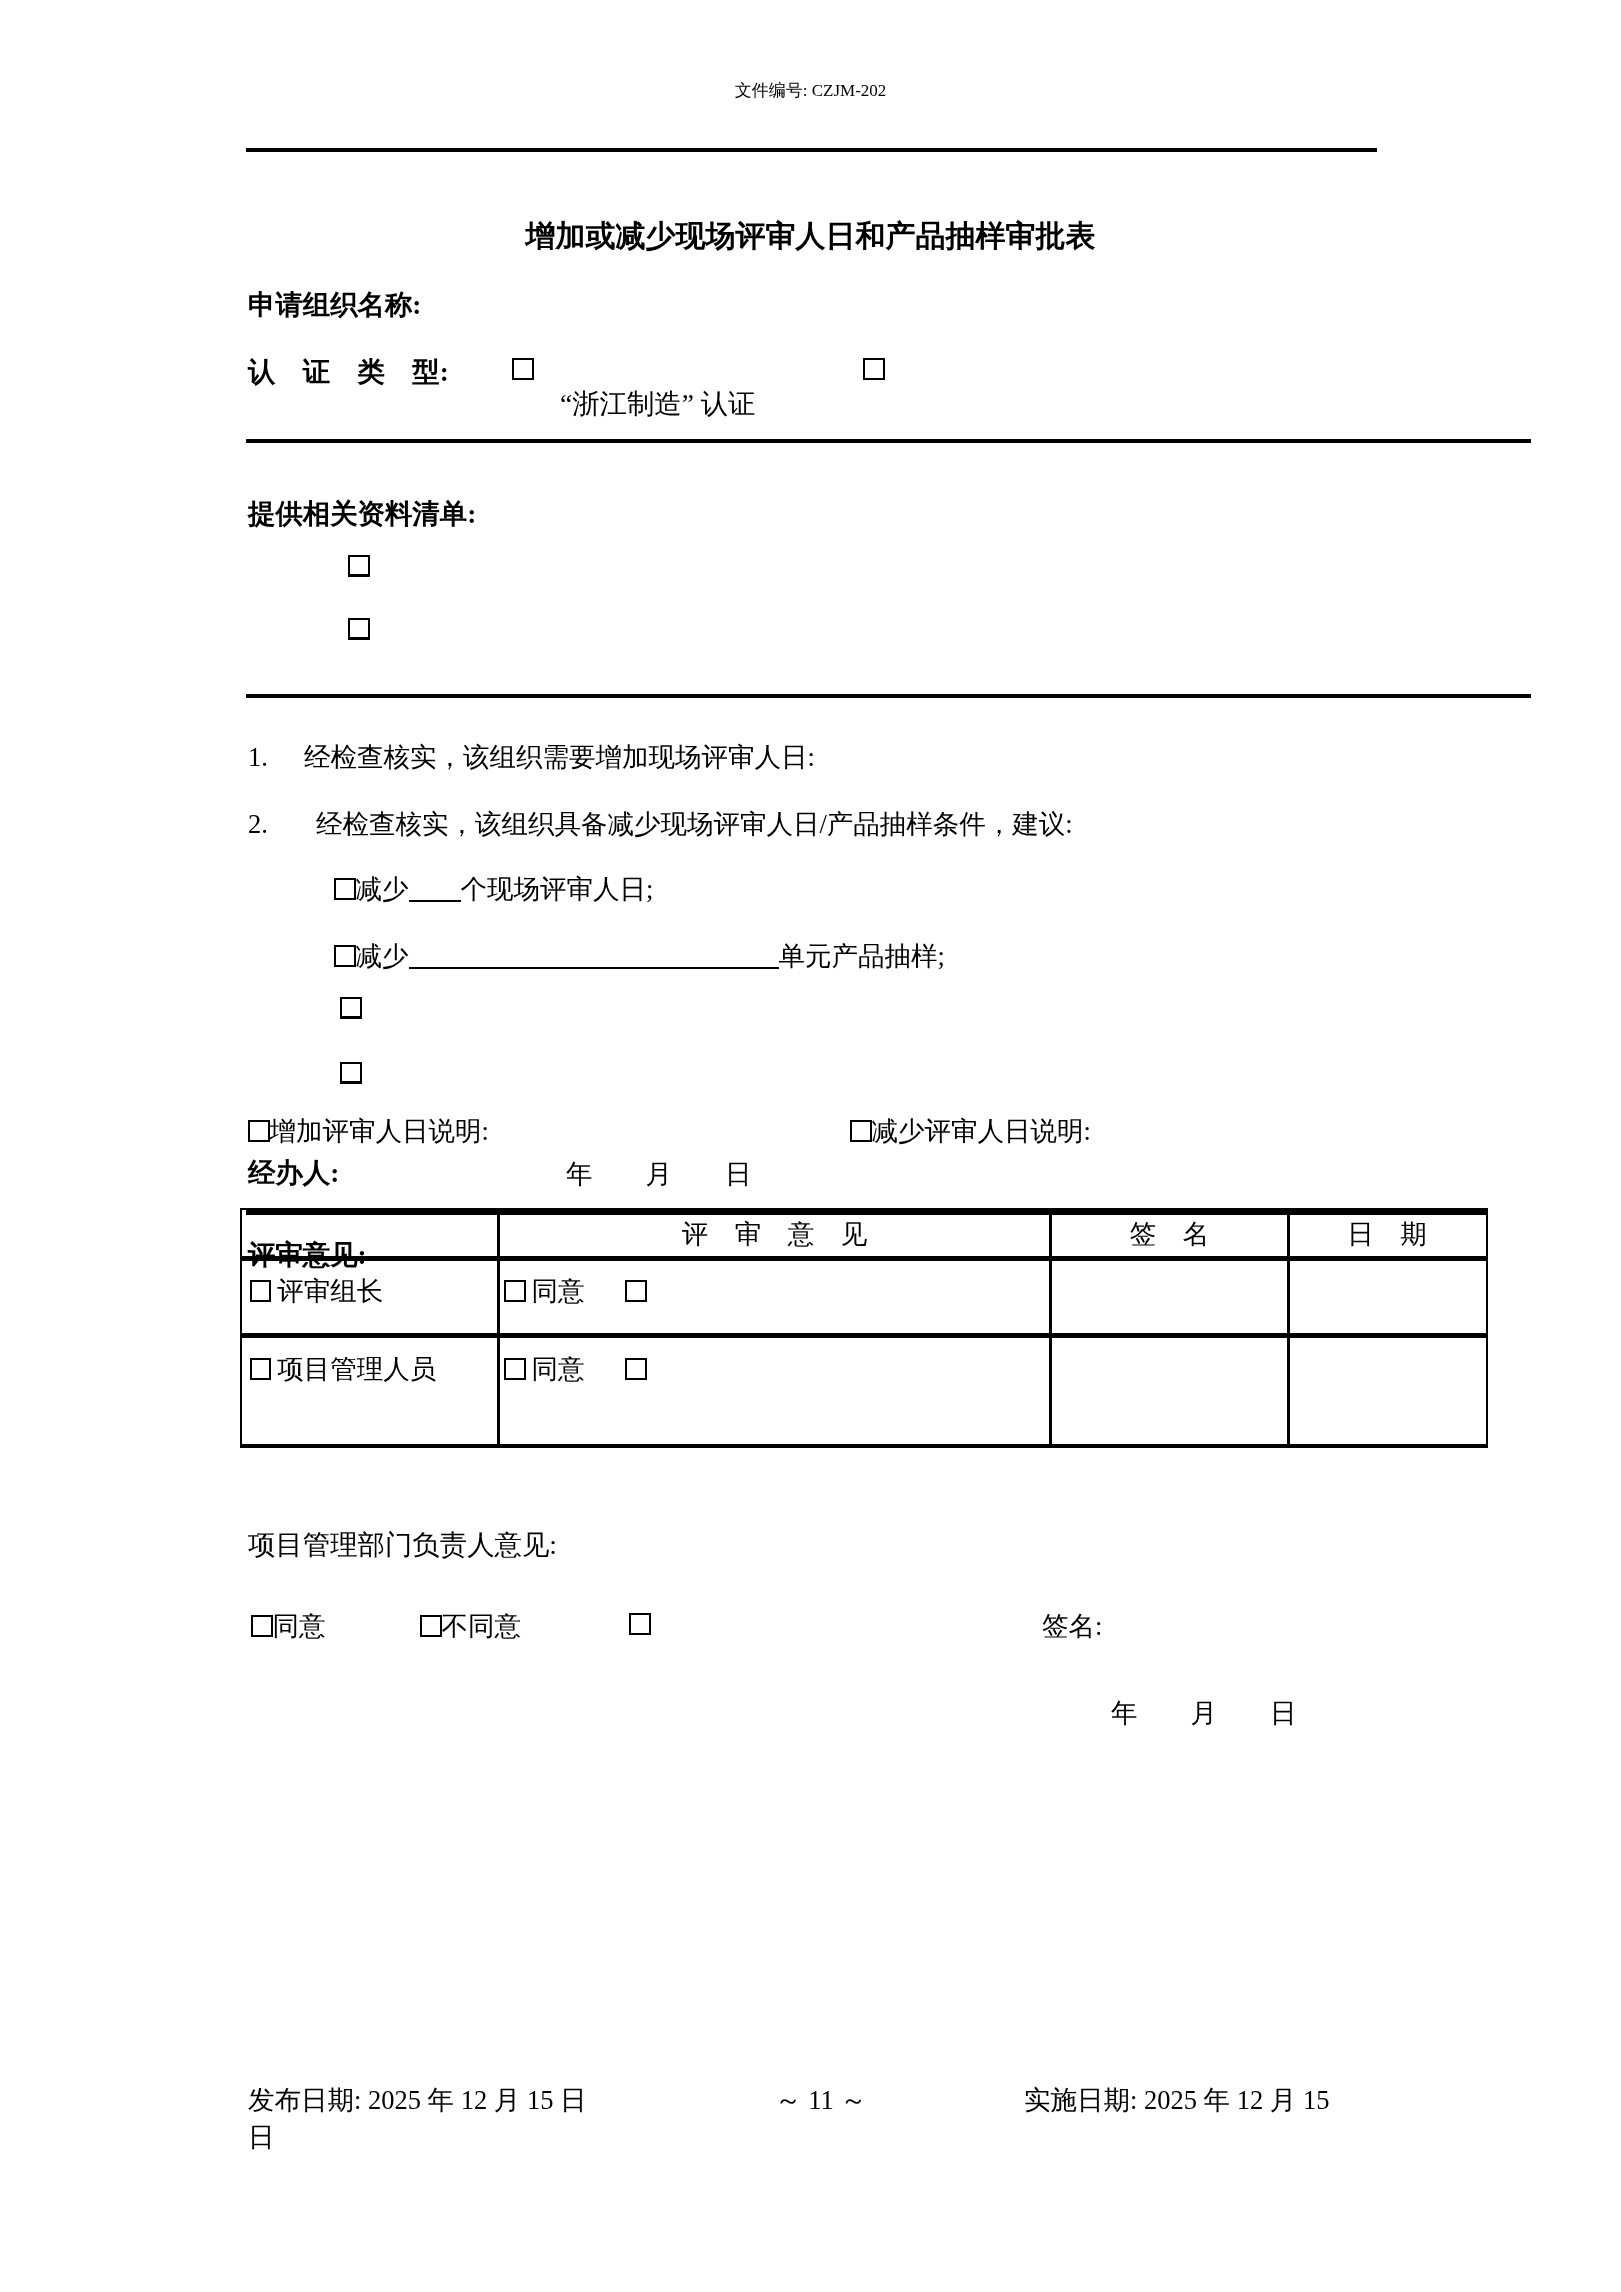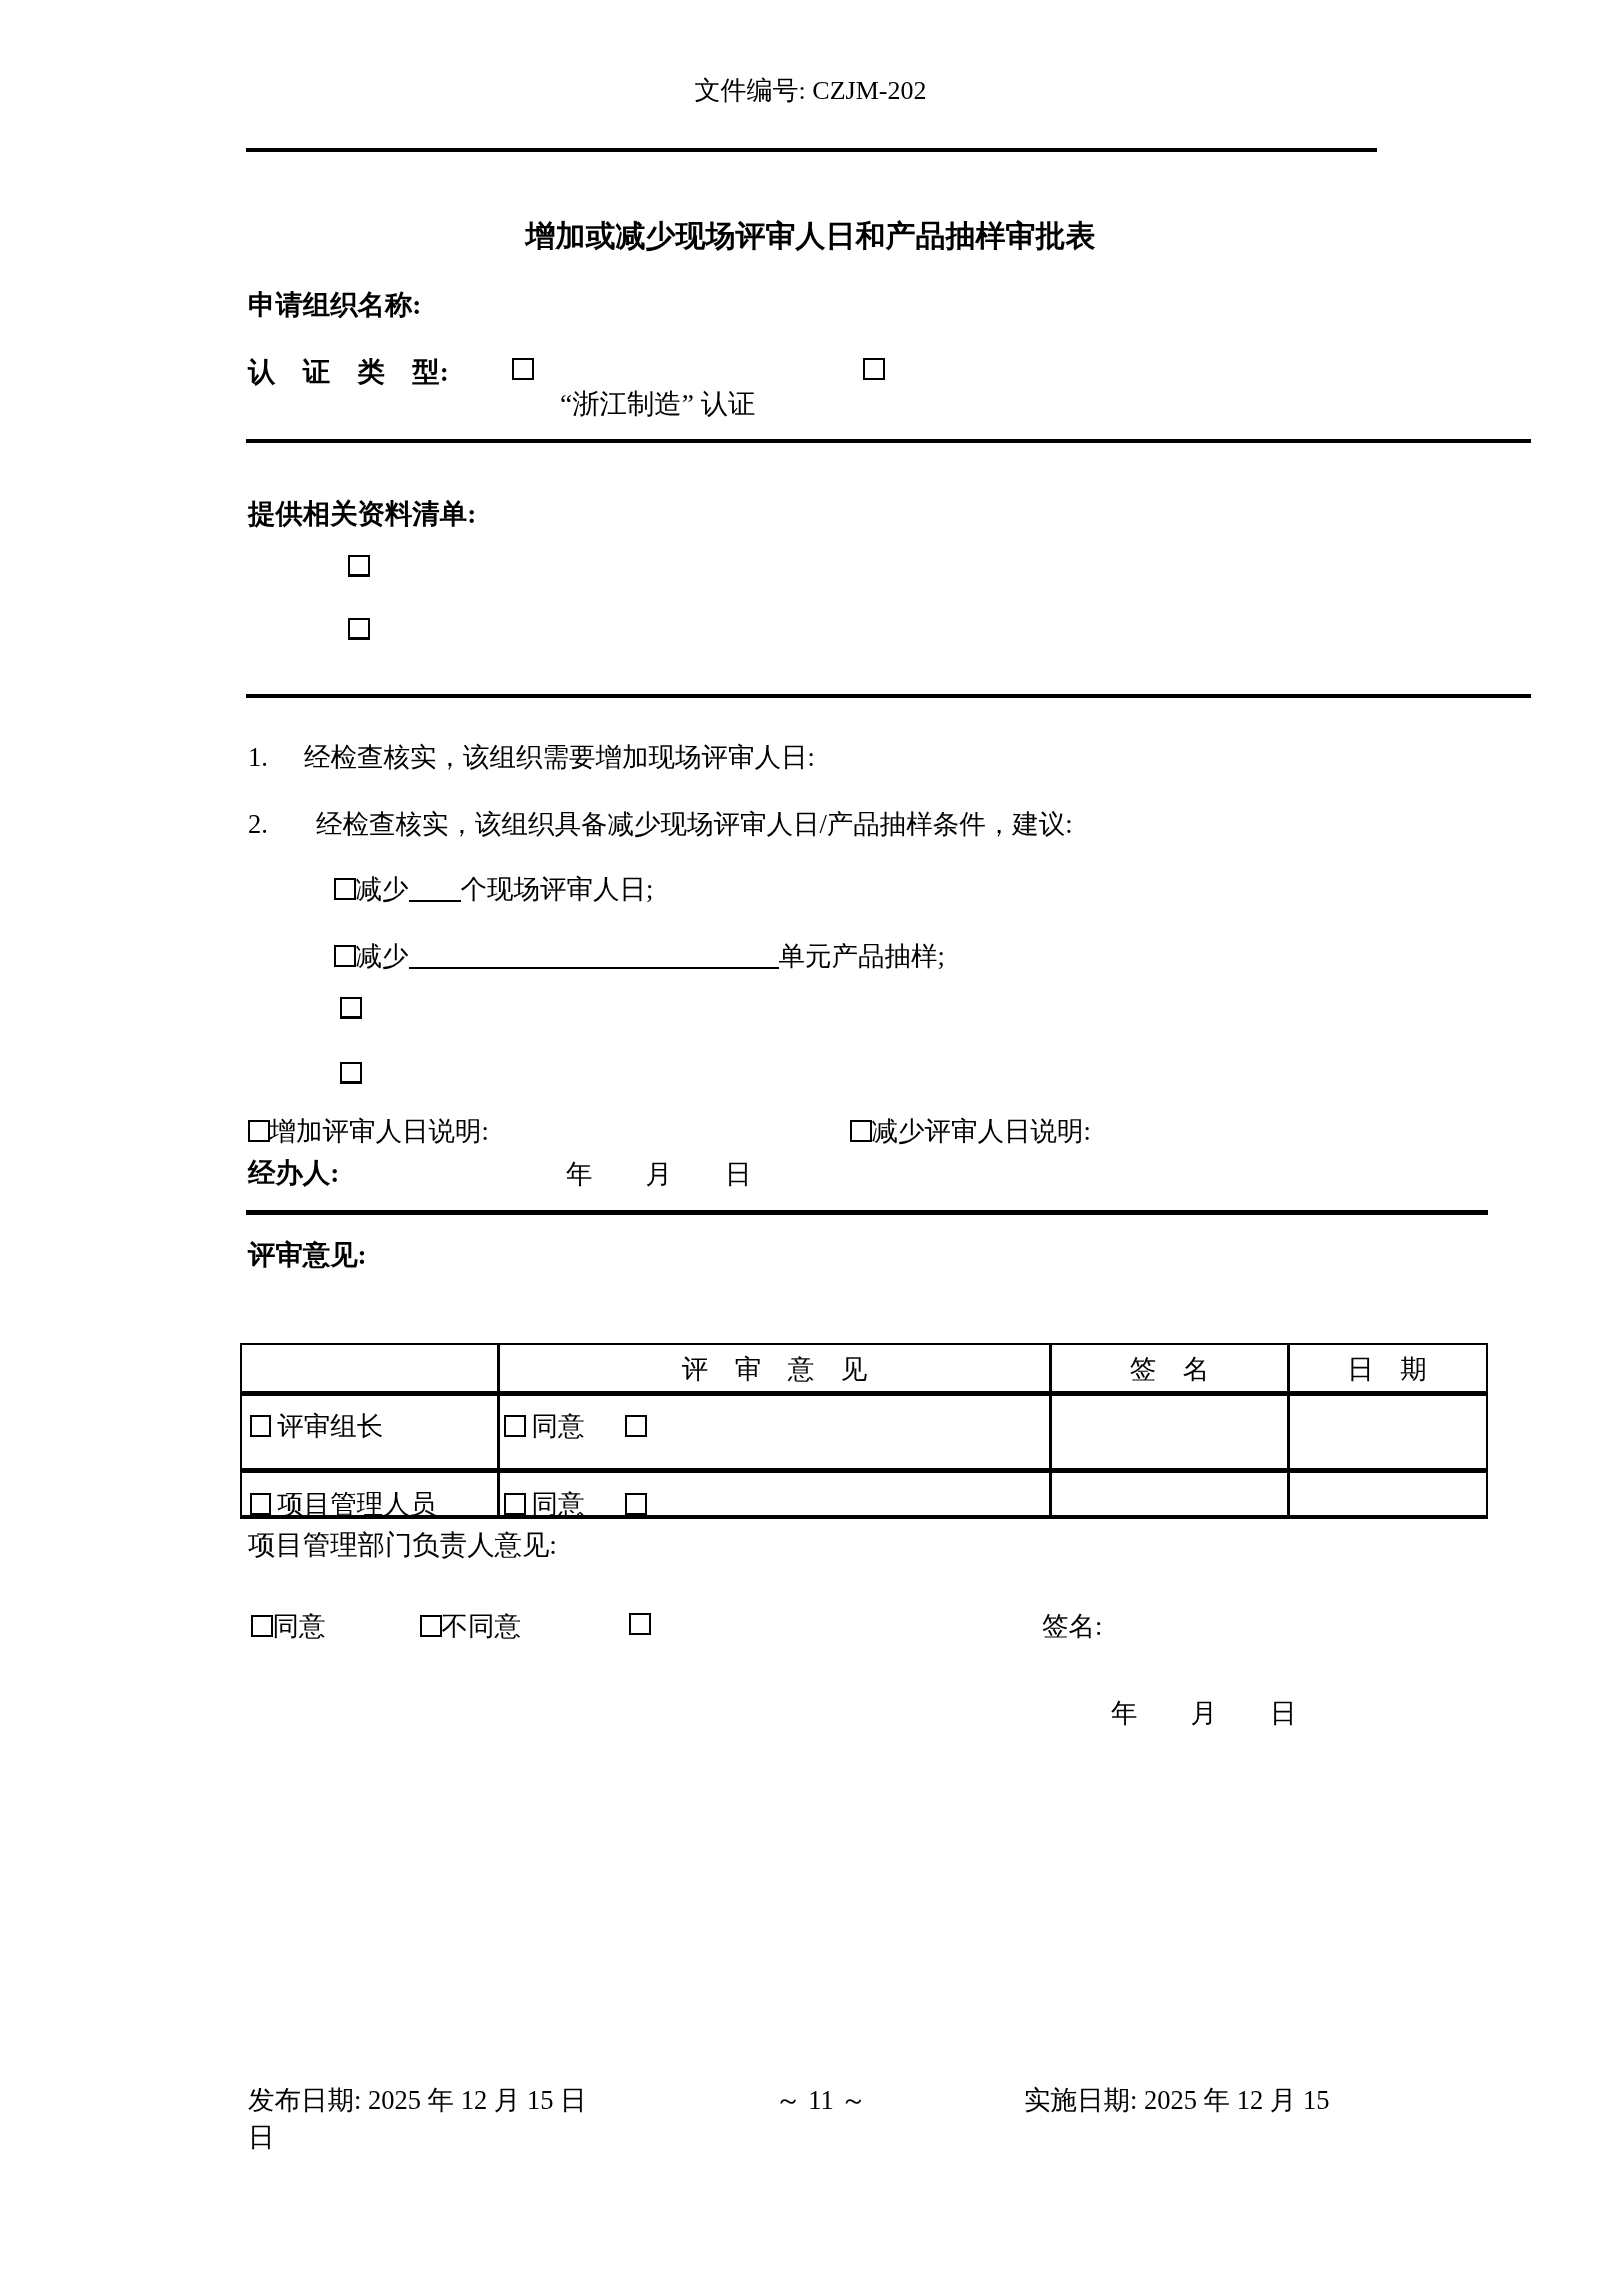--- a/index.html
+++ b/index.html
@@ -8,21 +8,21 @@
     position:relative;
     width:1621px; height:2293px;
     background:#ffffff;
     color:#000000;
     font-family:"Liberation Serif","DejaVu Serif",serif;
     overflow:hidden;
   }
   .abs { position:absolute; }
   .center { left:0; right:0; text-align:center; }
   .bold { font-weight:700; }
-  .t24 { font-size:26px; line-height:29px; }
+  .t24 { font-size:17px; line-height:29px; }
   .t27 { font-size:26.5px; line-height:33px; }
   .t28 { font-size:27.4px; line-height:34px; }
   .t40 { font-size:30px; line-height:47px; }
   .rule { position:absolute; background:#000; }
   .cb {
     display:inline-block;
     width:21.6px; height:21.6px;
     border:2px solid #000;
     vertical-align:-2px;
     background:#fff;
@@ -89,21 +89,21 @@
     <span class="cb"></span><span>减少评审人日说明:</span>
   </div>
 
   <div class="abs t28 bold" style="left:248px; top:1156px;">经办人:</div>
   <div class="abs t27" style="left:566px; top:1158px;">年　　月　　日</div>
 
   <div class="rule" style="left:246px; top:1210px; width:1242px; height:4.9px;"></div>
 
   <div class="abs t28 bold" style="left:248px; top:1238px;">评审意见:</div>
 
-  <div class="tbl" style="left:240px; top:1343px; width:1248px; height:176px;padding-left:32px;">
+  <div class="tbl" style="left:240px; top:1208px; width:1248px; height:240px;padding-left:32px;">
     <div class="vline" style="left:255px;"></div>
     <div class="vline" style="left:807px;"></div>
     <div class="vline" style="left:1045px;"></div>
     <div class="hline" style="top:46px;"></div>
     <div class="hline" style="top:123px;"></div>
 
     <div class="cellfill t27" style="left:258px; width:549px; top:7.8px; text-align:center;">评　审　意　见</div>
     <div class="cellfill t27" style="left:810px; width:235px; top:7.8px; text-align:center;">签　名</div>
     <div class="cellfill t27" style="left:1048px; width:194px; top:7.8px; text-align:center;">日　期</div>
 

